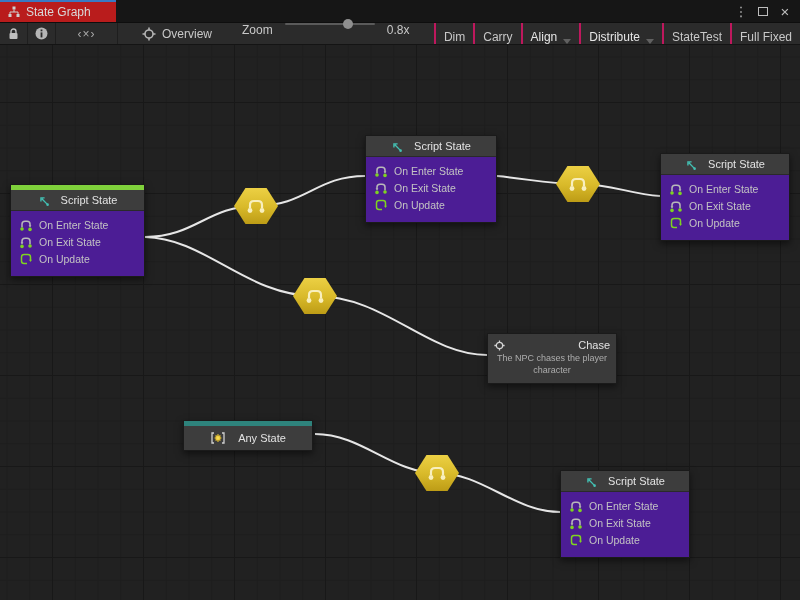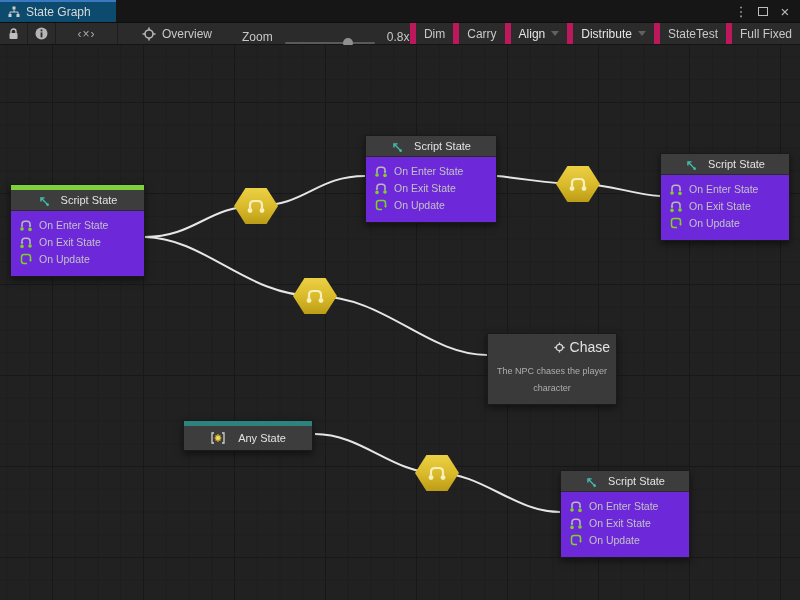--- a/index.html
+++ b/index.html
@@ -2,37 +2,37 @@
 <html><head>
 <meta charset="utf-8">
 <style>
   * { margin:0; padding:0; box-sizing:border-box; }
   html,body { width:800px; height:600px; overflow:hidden; }
   body { font-family:"Liberation Sans", sans-serif; background:#161616; color:#ccc; }
   .window { position:relative; width:800px; height:600px; background:#161616; }
 
   
   .titlebar { position:absolute; left:0; top:0; width:800px; height:22px; background:#161616; display:flex; align-items:stretch; }
-  .tab { width:116px; background:#0c4a6e; border-top:2px solid #3a79c2; display:flex; align-items:center; gap:6px; padding-left:8px; color:#d8d8d8; font-size:12px; }
+  .tab { width:116px; background:#b91c1c; border-top:2px solid #3a79c2; display:flex; align-items:center; gap:6px; padding-left:8px; color:#d8d8d8; font-size:12px; }
   .win-controls { margin-left:auto; display:flex; align-items:center; gap:4px; padding-right:6px; color:#bbb; }
   .win-btn { width:18px; height:18px; display:flex; align-items:center; justify-content:center; font-size:13px; color:#bdbdbd; cursor:default; }
   .maxbox { width:10px; height:9px; border:1.5px solid #bdbdbd; }
 
   
   .toolbar { position:absolute; left:0; top:22px; width:800px; height:23px; background:#2b2b2b; border-top:1px solid #0e0e0e; border-bottom:1px solid #141414; display:flex; align-items:stretch; font-size:12px; color:#c8c8c8; }
   .tbtn { display:flex; align-items:center; justify-content:center; padding:0 8px; border-right:1px solid #1e1e1e; cursor:default; }
   .tbtn.icon-only { width:28px; padding:0; }
   .tbtn.wide { width:62px; }
   .tb-spacer { width:14px; }
   .statetest { display:flex; align-items:center; gap:6px; padding:0 10px; }
-  .zoom-group { display:flex; align-items:flex-end; gap:12px; padding-left:20px; }
+  .zoom-group { display:flex; align-items:flex-start; gap:12px; padding-left:20px; }
   .zoom-track { position:relative; width:90px; height:2px; background:#5a5a5a; border-radius:1px; }
   .zoom-knob { position:absolute; top:-4px; left:58px; width:10px; height:10px; border-radius:50%; background:#8f8f8f; }
   .right-group { margin-left:auto; display:flex; align-items:stretch; }
-  .right-group .tbtn { border-right:none; border-left:6px solid #be185d; }
+  .right-group .tbtn { border-right:none; border-left:2px solid #be185d;align-items:flex-end; }
   .disabled { color:#e5e5e5; }
   .dd-arrow { width:0; height:0; border-left:4px solid transparent; border-right:4px solid transparent; border-top:5px solid #8a8a8a; margin-left:6px; }
   .disabled .dd-arrow { border-top-color:#616161; }
 
   
   .canvas { position:absolute; left:0; top:45px; width:800px; height:555px;
     background-color:#212121;
     background-image:
       linear-gradient(#181818 1px, transparent 1px),
       linear-gradient(90deg, #181818 1px, transparent 1px),
@@ -40,25 +40,25 @@
       linear-gradient(90deg, #1d1d1d 1px, transparent 1px);
     background-size:91px 91px, 91px 91px, 22.75px 22.75px, 22.75px 22.75px;
     background-position:52px 57px, 52px 57px, 6.5px 11.5px, 6.5px 11.5px;
   }
   .wires { position:absolute; left:0; top:0; width:800px; height:555px; }
 
   
   .node { position:absolute; background:#363636; border:1px solid #1a1a1a; box-shadow:0 3px 7px rgba(0,0,0,.5); }
   .node-accent { height:5px; }
   .node-header { height:21px; display:flex; align-items:center; justify-content:center; gap:12px; background:#3d3d3d; border-bottom:1px solid #2a2a2a; color:#e2e2e2; font-size:11px; }
-  .node-body { padding:5px 0 9px; background:#6d28d9; }
+  .node-body { padding:5px 0 9px; background:#4c1d95; }
   .node-row { display:flex; align-items:center; gap:6px; height:17px; padding:0 8px; color:#c3c3c3; font-size:10.5px; white-space:nowrap; }
   .chase-body { padding:5px 6px 7px; text-align:center; }
-  .chase-title { display:flex; align-items:center; justify-content:flex-end; gap:5px; color:#e2e2e2; font-size:14px; }
-  .chase-desc { margin-top:8px; color:#adadad; font-size:9px; line-height:17px; }
+  .chase-title { display:flex; align-items:center; justify-content:space-between; gap:5px; color:#e2e2e2; font-size:11px; }
+  .chase-desc { margin-top:1px; color:#adadad; font-size:9px; line-height:12px; }
 
   
   .hex { position:absolute; width:44px; height:36px;
     clip-path:polygon(0% 50%, 26% 0%, 74% 0%, 100% 50%, 74% 100%, 26% 100%);
     background:linear-gradient(180deg,#ecd044 0%, #d9ba2a 52%, #bd9c16 100%);
     display:flex; align-items:center; justify-content:center; }
 
   svg { display:block; }
 </style>
 </head>

